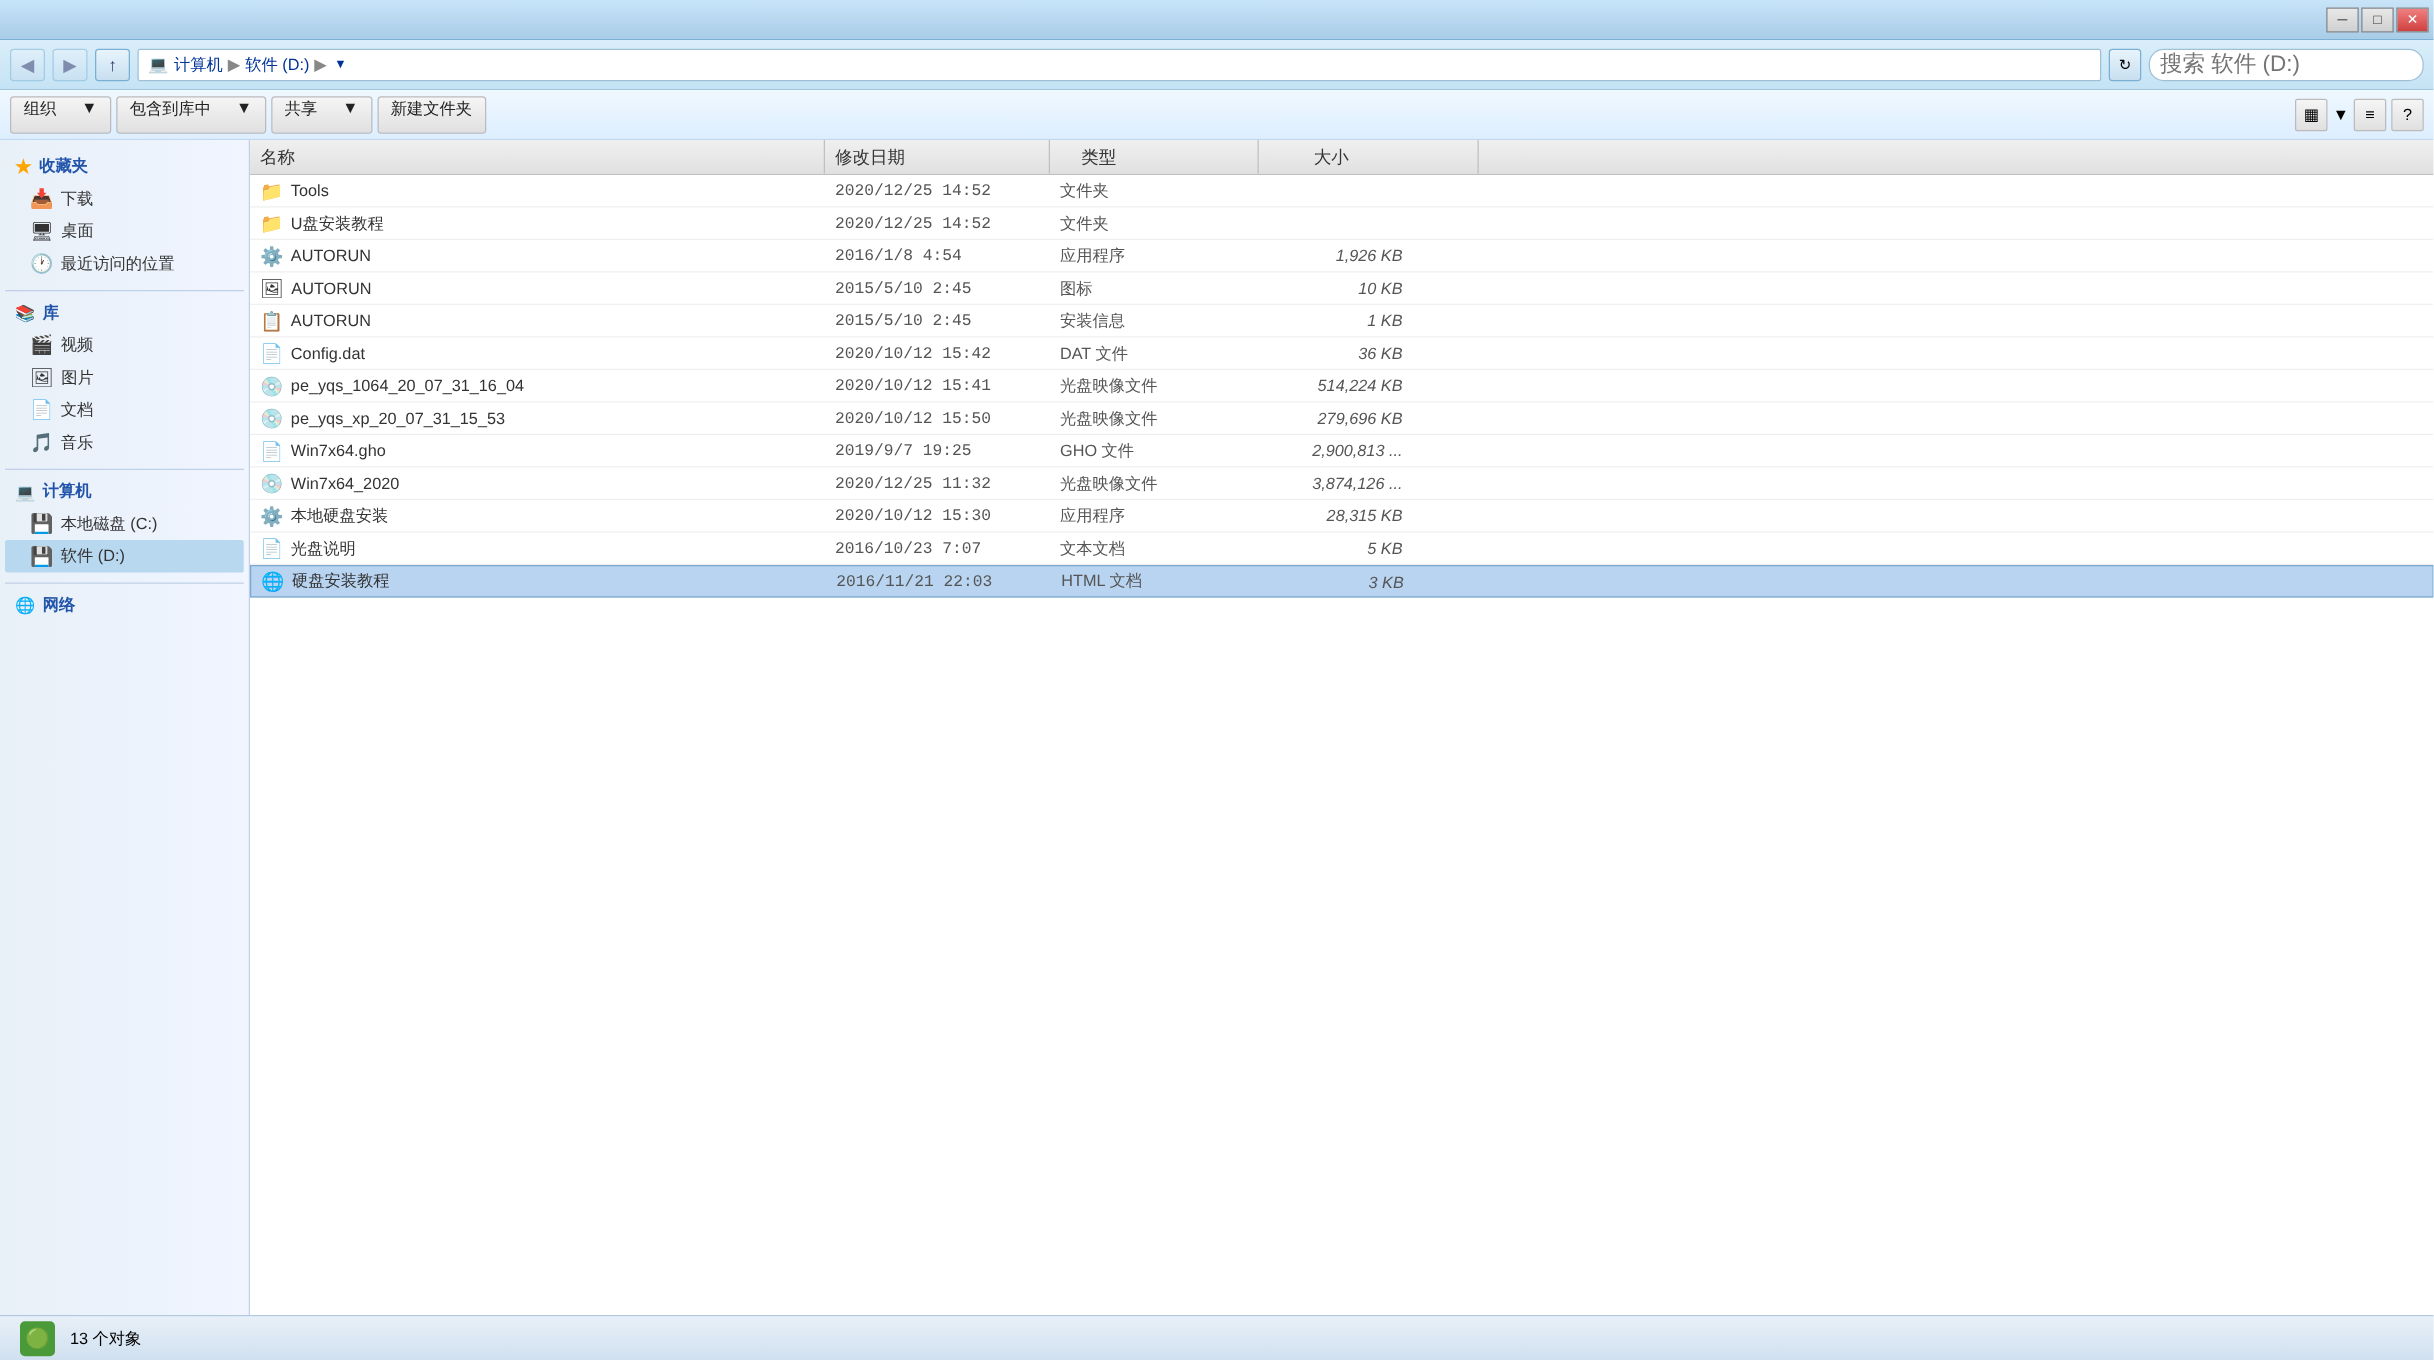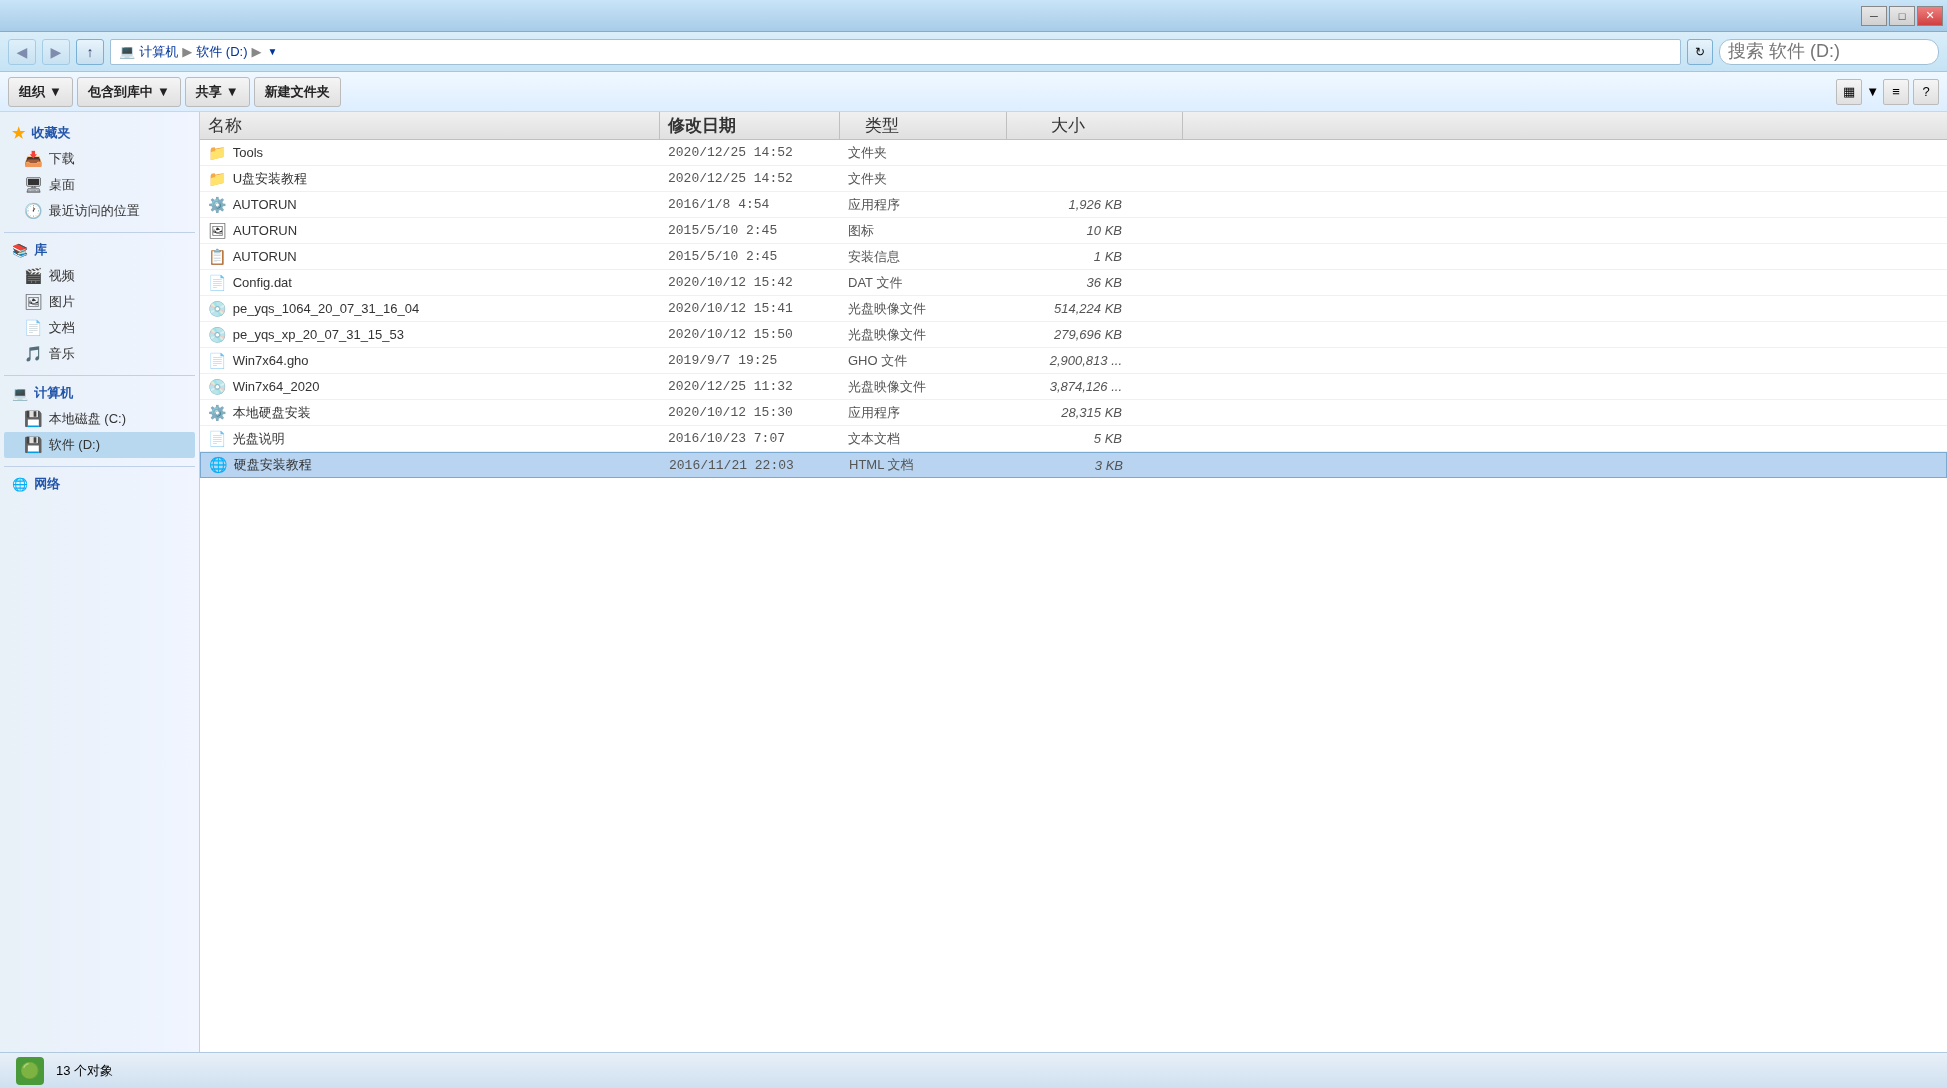--- a/index.html
+++ b/index.html
@@ -122,25 +122,24 @@
       border-bottom: 1px solid #c0d8f0;
     }
     .toolbar-btn {
       height: 30px;
       padding: 0 10px;
       background: linear-gradient(to bottom, #f5f5f5, #e0e0e0);
       border: 1px solid #bbb;
       border-radius: 3px;
       cursor: pointer;
       display: flex;
-      align-items: center;
-      gap: 4px;
+      align-items: flex-start;
+      gap: 20px;
       font-size: 13px;
       color: #222;
-      font-weight: bold;
     }
     .toolbar-right {
       margin-left: auto;
       display: flex;
       align-items: center;
       gap: 4px;
     }
     .view-btn {
       width: 26px;
       height: 26px;
@@ -206,35 +205,35 @@
       overflow: hidden;
     }
 
     
     .col-headers {
       display: flex;
       align-items: center;
       height: 28px;
       background: linear-gradient(to bottom, #f0f0f0, #e0e0e0);
       border-bottom: 1px solid #c0c0c0;
-      font-size: 17px;
+      font-size: 14px;
       color: #333;
       padding: 0;
     }
     .col-header {
       padding: 0 8px;
       cursor: pointer;
       height: 100%;
       display: flex;
       align-items: center;
       border-right: 1px solid #c0c0c0;
       user-select: none;
     }
     .col-name { width: 460px; }
-    .col-date { width: 180px; font-weight: bold; }
+    .col-date { width: 180px; }
     .col-type { width: 150px; margin-left: 17px; }
     .col-size { width: 140px; margin-left: 36px; }
 
     
     .file-list {
       flex: 1;
       overflow-y: auto;
     }
     .file-row {
       display: flex;

